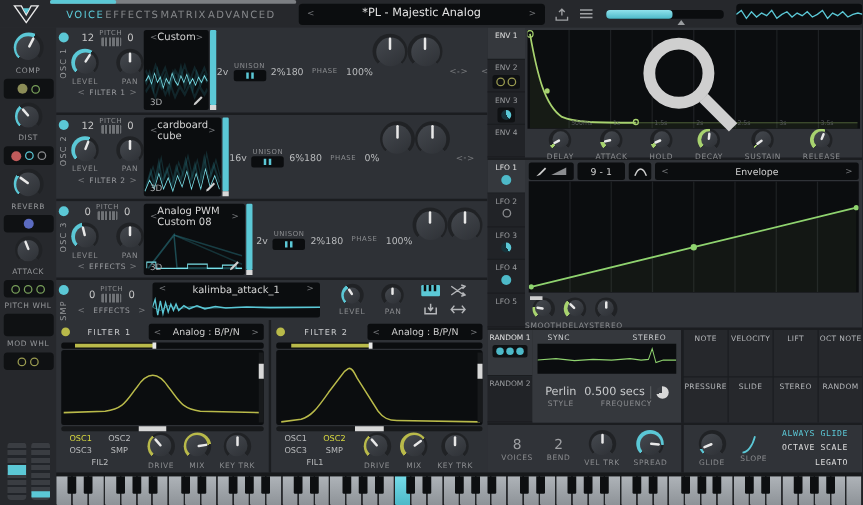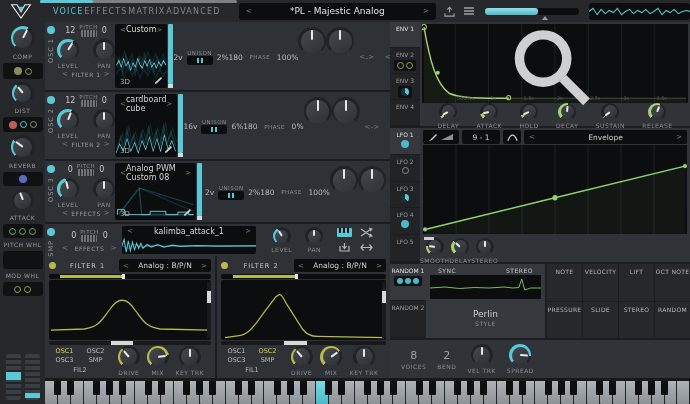--- a/index.html
+++ b/index.html
@@ -965,20 +965,28 @@
           <div class="randdisp">
             <svg viewBox="0 0 150 24" preserveAspectRatio="none">
               <polyline points="0,13 20,12 40,13.5 60,12.5 80,13 100,12 112,13 120,12.5 124,4 128,15 136,13 150,13" fill="none" stroke="#8fd36f" stroke-width="1"></polyline>
             </svg>
           </div>
           <div class="randfoot">
             <div class="vstack">
               <span class="vbig">Perlin</span>
               <span class="klabel">STYLE</span>
             </div>
+            <div class="vstack">
+              <span class="freqcell">
+                  <span class="vbig">0.500 secs</span>
+                  <span class="divline"></span>
+                  <span class="pie"></span>
+                </span>
+              <span class="klabel">FREQUENCY</span>
+            </div>
           </div>
         </div>
       </div>
       <div class="mpe">
         <div class="mpecell">NOTE</div>
         <div class="mpecell">VELOCITY</div>
         <div class="mpecell">LIFT</div>
         <div class="mpecell">OCT NOTE</div>
         <div class="mpecell">PRESSURE</div>
         <div class="mpecell">SLIDE</div>
@@ -1002,20 +1010,39 @@
               <span class="pt"></span>
             </div>
             <span class="klabel">VEL TRK</span>
           </div>
         <div class="kstack">
             <div class="ring k22" style="--v:85;--c:#5bc8d6">
               <span class="pt"></span>
             </div>
             <span class="klabel">SPREAD</span>
           </div>
+      </div>
+      <div class="vright">
+        <div class="kstack">
+            <div class="ring k22" style="--v:8;--c:#5bc8d6">
+              <span class="pt"></span>
+            </div>
+            <span class="klabel">GLIDE</span>
+          </div>
+        <div class="vstack">
+          <svg width="22" height="16" viewBox="0 0 22 16">
+              <path d="M2 15 C6 15 10 10 12 2" fill="none" stroke="#5bc8d6" stroke-width="1.4"></path>
+            </svg>
+          <span class="klabel">SLOPE</span>
+        </div>
+        <div class="toggles">
+          <div class="on">ALWAYS GLIDE</div>
+          <div>OCTAVE SCALE</div>
+          <div>LEGATO</div>
+        </div>
       </div>
     </div>
   </div>
 
   <div class="kbd">
     <div class="wkeys">
         <div class="wkey"></div>
         <div class="wkey"></div>
         <div class="wkey"></div>
         <div class="wkey"></div>

